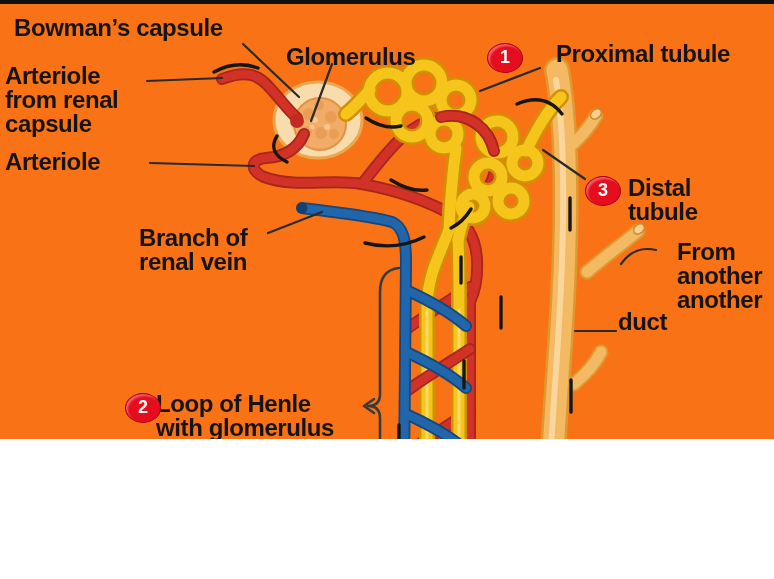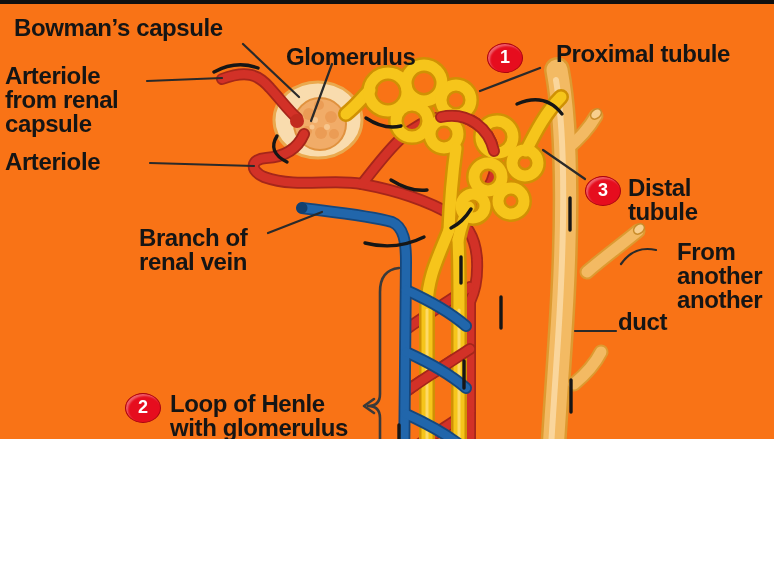--- a/index.html
+++ b/index.html
@@ -271,21 +271,21 @@
     <div>tubule</div>
   </div>
   <div class="lbl" style="left:677px;top:240px">
     <div>From</div>
     <div>another</div>
     <div>another</div>
   </div>
   <div class="lbl" style="left:618px;top:310px">
     <div>duct</div>
   </div>
-  <div class="lbl" style="left:170px;top:392px">
+  <div class="lbl" style="left:156px;top:392px">
     <div>Loop of Henle</div>
     <div>with glomerulus</div>
     <div>network</div>
   </div>
 
   <div class="badge" style="left:487px;top:43px">1</div>
   <div class="badge" style="left:125px;top:393px">2</div>
   <div class="badge" style="left:585px;top:176px">3</div>
 </div>
 

